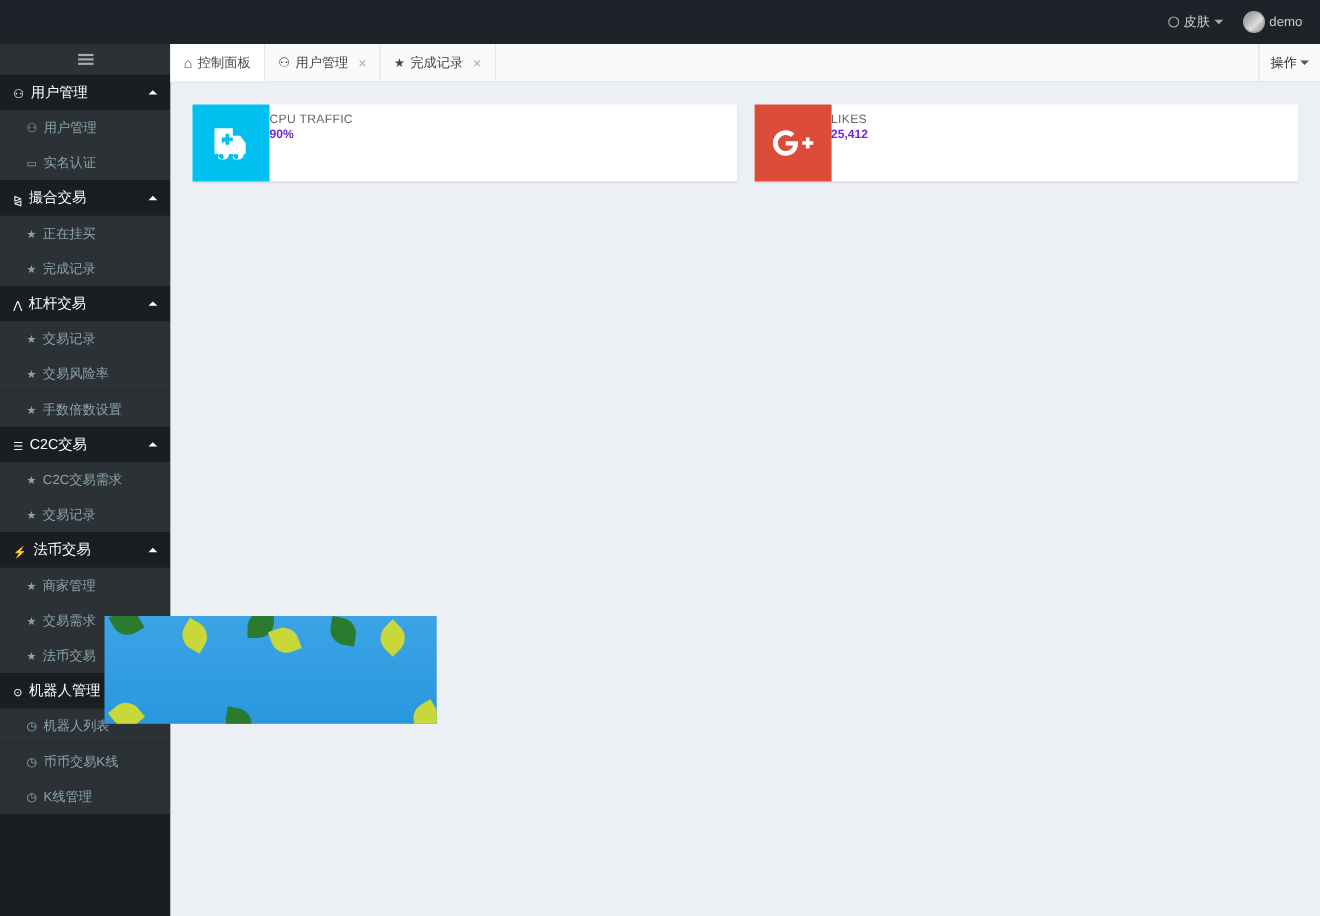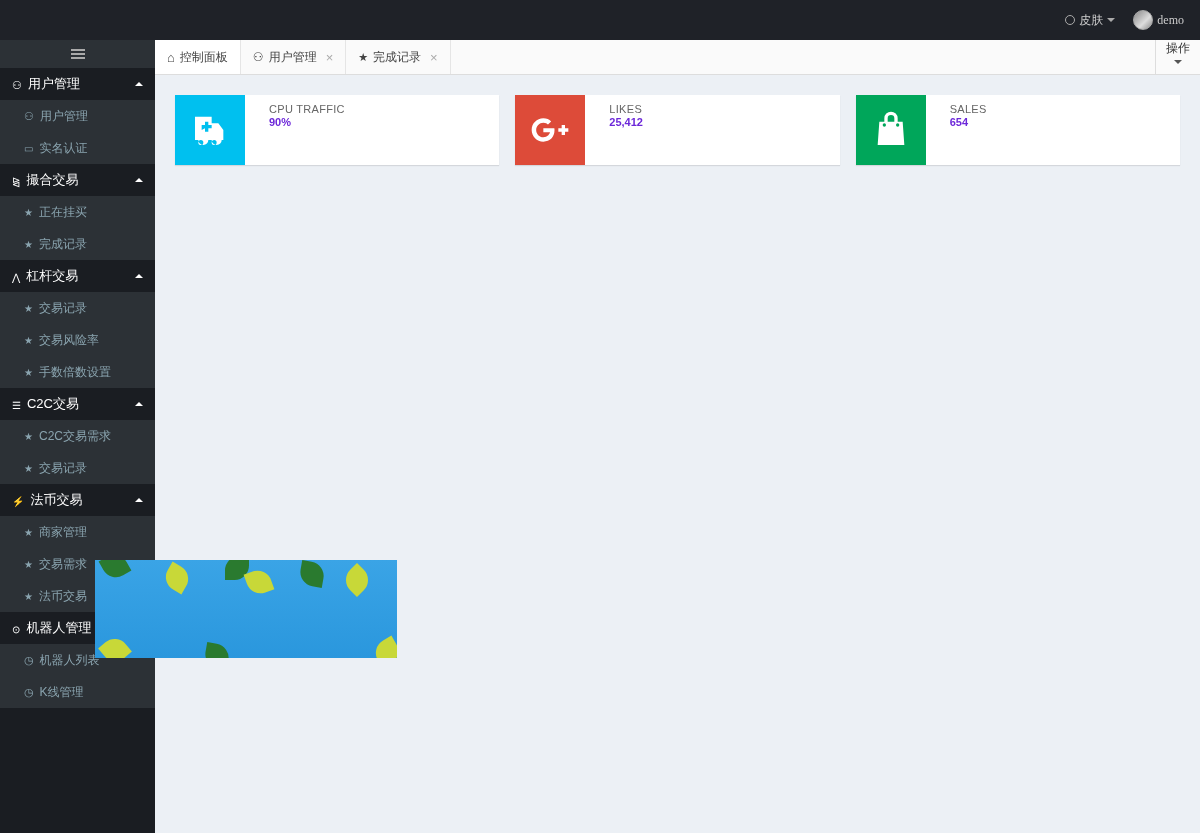--- a/index.html
+++ b/index.html
@@ -1,19 +1,19 @@
 <!DOCTYPE html>
 <html><head>
 <meta charset="utf-8">
 <style>
 * { margin:0; padding:0; box-sizing:border-box; }
 body { font-family:"Helvetica Neue",Arial,sans-serif; font-size:13px; background:#ecf0f5; width:1200px; height:833px; overflow:hidden; }
 
 
-.header { height:40px; background:#1f2228; display:flex; align-items:center; justify-content:flex-end; padding:0 16px; color:#ccc; font-size:12px;font-family:Liberation Serif, serif; }
+.header { height:40px; background:#1f2228; display:flex; align-items:center; justify-content:flex-end; padding:0 16px; color:#ccc; font-size:12px; }
 .header-item { display:flex; align-items:center; gap:4px; margin-left:18px; cursor:pointer; }
 .avatar { width:20px; height:20px; border-radius:50%; background:linear-gradient(135deg,#888 0,#ddd 60%,#888 100%); border:1px solid #aaa; }
 .circle-icon { width:10px; height:10px; border:1px solid #aaa; border-radius:50%; display:inline-block; }
 .caret { width:0;height:0;border-left:4px solid transparent;border-right:4px solid transparent;border-top:4px solid #aaa; }
 
 
 .sidebar { position:absolute; top:40px; left:0; width:155px; height:793px; background:#1a1d22; color:#b8c7ce; overflow-y:auto; }
 .sidebar::-webkit-scrollbar { width:6px; }
 .sidebar::-webkit-scrollbar-track { background:#2c2f34; }
 .sidebar::-webkit-scrollbar-thumb { background:#555; border-radius:3px; }
@@ -38,27 +38,27 @@
 
 .main { position:absolute; top:40px; left:155px; right:0; bottom:0; background:#ecf0f5; }
 .tabbar { height:35px; background:#fafafa; border-bottom:1px solid #ddd; display:flex; align-items:stretch; justify-content:space-between; }
 .tabs { display:flex; align-items:stretch; }
 .tab { display:flex; align-items:center; gap:5px; padding:0 12px; font-size:12px; color:#444; border-right:1px solid #e5e5e5; cursor:pointer; }
 .tab .close-x { color:#aaa; font-size:13px; margin-left:4px; }
 .tab.active { background:#fff; }
 .home-icon::before { content:"⌂"; font-size:13px; }
 .user-tab-icon::before { content:"⚇"; font-size:12px; }
 .star-tab-icon::before { content:"★"; font-size:11px; }
-.actions-btn { display:flex; align-items:center; padding:0 10px; border-left:1px solid #ddd; font-size:12px; color:#333; gap:3px; cursor:pointer;flex-direction:column; }
+.actions-btn { display:flex; align-items:center; padding:0 10px; border-left:1px solid #ddd; font-size:12px; color:#333; gap:3px; cursor:pointer; }
 
 
 .content { padding:20px; display:flex; gap:16px; }
 .card { flex:1; display:flex; height:70px; background:#fff; box-shadow:0 1px 1px rgba(0,0,0,.1); }
 .card-icon-box { width:70px; height:70px; display:flex; align-items:center; justify-content:center; color:#fff; }
-.card-body { flex:1; padding:8px 24px; }
+.card-body { flex:1; padding:8px 0; }
 .card-label { font-size:11px; color:#666; letter-spacing:.3px; }
 .card-value { font-size:11px; font-weight:700; color:#6d28d9; margin-top:1px; }
 .bg-blue { background:#00c0ef; }
 .bg-red { background:#dd4b39; }
 .bg-green { background:#00a65a; }
 .bg-orange { background:#f39c12; }
 
 
 .overlay { position:absolute; left:95px; top:560px; width:302px; height:98px; background:linear-gradient(180deg,#3aa4e6 0,#2a97dd 100%); overflow:hidden; z-index:10; }
 .leaf { position:absolute; width:24px; height:24px; background:#c8d838; border-radius:0 60% 0 60%; transform:rotate(30deg); }
@@ -177,20 +177,24 @@
           <span>机器人管理</span>
         </span>
         <span class="arrow-up"></span>
       </div>
       <div class="menu-item">
         <span class="clock-icon"></span>
         <span>机器人列表</span>
       </div>
       <div class="menu-item">
         <span class="clock-icon"></span>
+        <span>币币交易K线</span>
+      </div>
+      <div class="menu-item">
+        <span class="clock-icon"></span>
         <span>K线管理</span>
       </div>
     </div>
 </div>
 
 <div class="main">
   <div class="tabbar">
     <div class="tabs" id="tabs">
         <div class="tab active">
           <span class="home-icon"></span>
@@ -226,31 +230,20 @@
       </div>
       <div class="card">
         <div class="card-icon-box bg-red">
           <svg width="40" height="40" viewBox="0 0 24 24" fill="#fff">
             <path d="M8 11v2.4h4c-.2 1-1.5 3-4 3-2.4 0-4.3-2-4.3-4.4S5.6 7.6 8 7.6c1.4 0 2.3.6 2.8 1.1l1.9-1.8C11.5 5.7 10 5 8 5 4.1 5 1 8.1 1 12s3.1 7 7 7c4 0 6.7-2.8 6.7-6.8 0-.5 0-.8-.1-1.2H8zm15 0h-2V9h-2v2h-2v2h2v2h2v-2h2z"></path>
           </svg>
         </div>
         <div class="card-body">
           <div class="card-label">LIKES</div>
           <div class="card-value">25,412</div>
-        </div>
-      </div>
-      <div class="card">
-        <div class="card-icon-box bg-green">
-          <svg width="40" height="40" viewBox="0 0 24 24" fill="#fff">
-            <path d="M19 7h-3V5a4 4 0 00-8 0v2H5L4 21h16zM10 5a2 2 0 014 0v2h-4zm-2 5a1 1 0 111-1 1 1 0 01-1 1zm8 0a1 1 0 111-1 1 1 0 01-1 1z"></path>
-          </svg>
-        </div>
-        <div class="card-body">
-          <div class="card-label">SALES</div>
-          <div class="card-value">654</div>
         </div>
       </div>
     </div>
 </div>
 
 <div class="overlay">
   <div class="leaf dark" style="left:8px;top:-6px;transform:rotate(150deg)"></div>
   <div class="leaf" style="left:70px;top:6px"></div>
   <div class="leaf dark" style="left:130px;top:-4px;transform:rotate(90deg)"></div>
   <div class="leaf" style="left:152px;top:10px;transform:rotate(-20deg)"></div>

